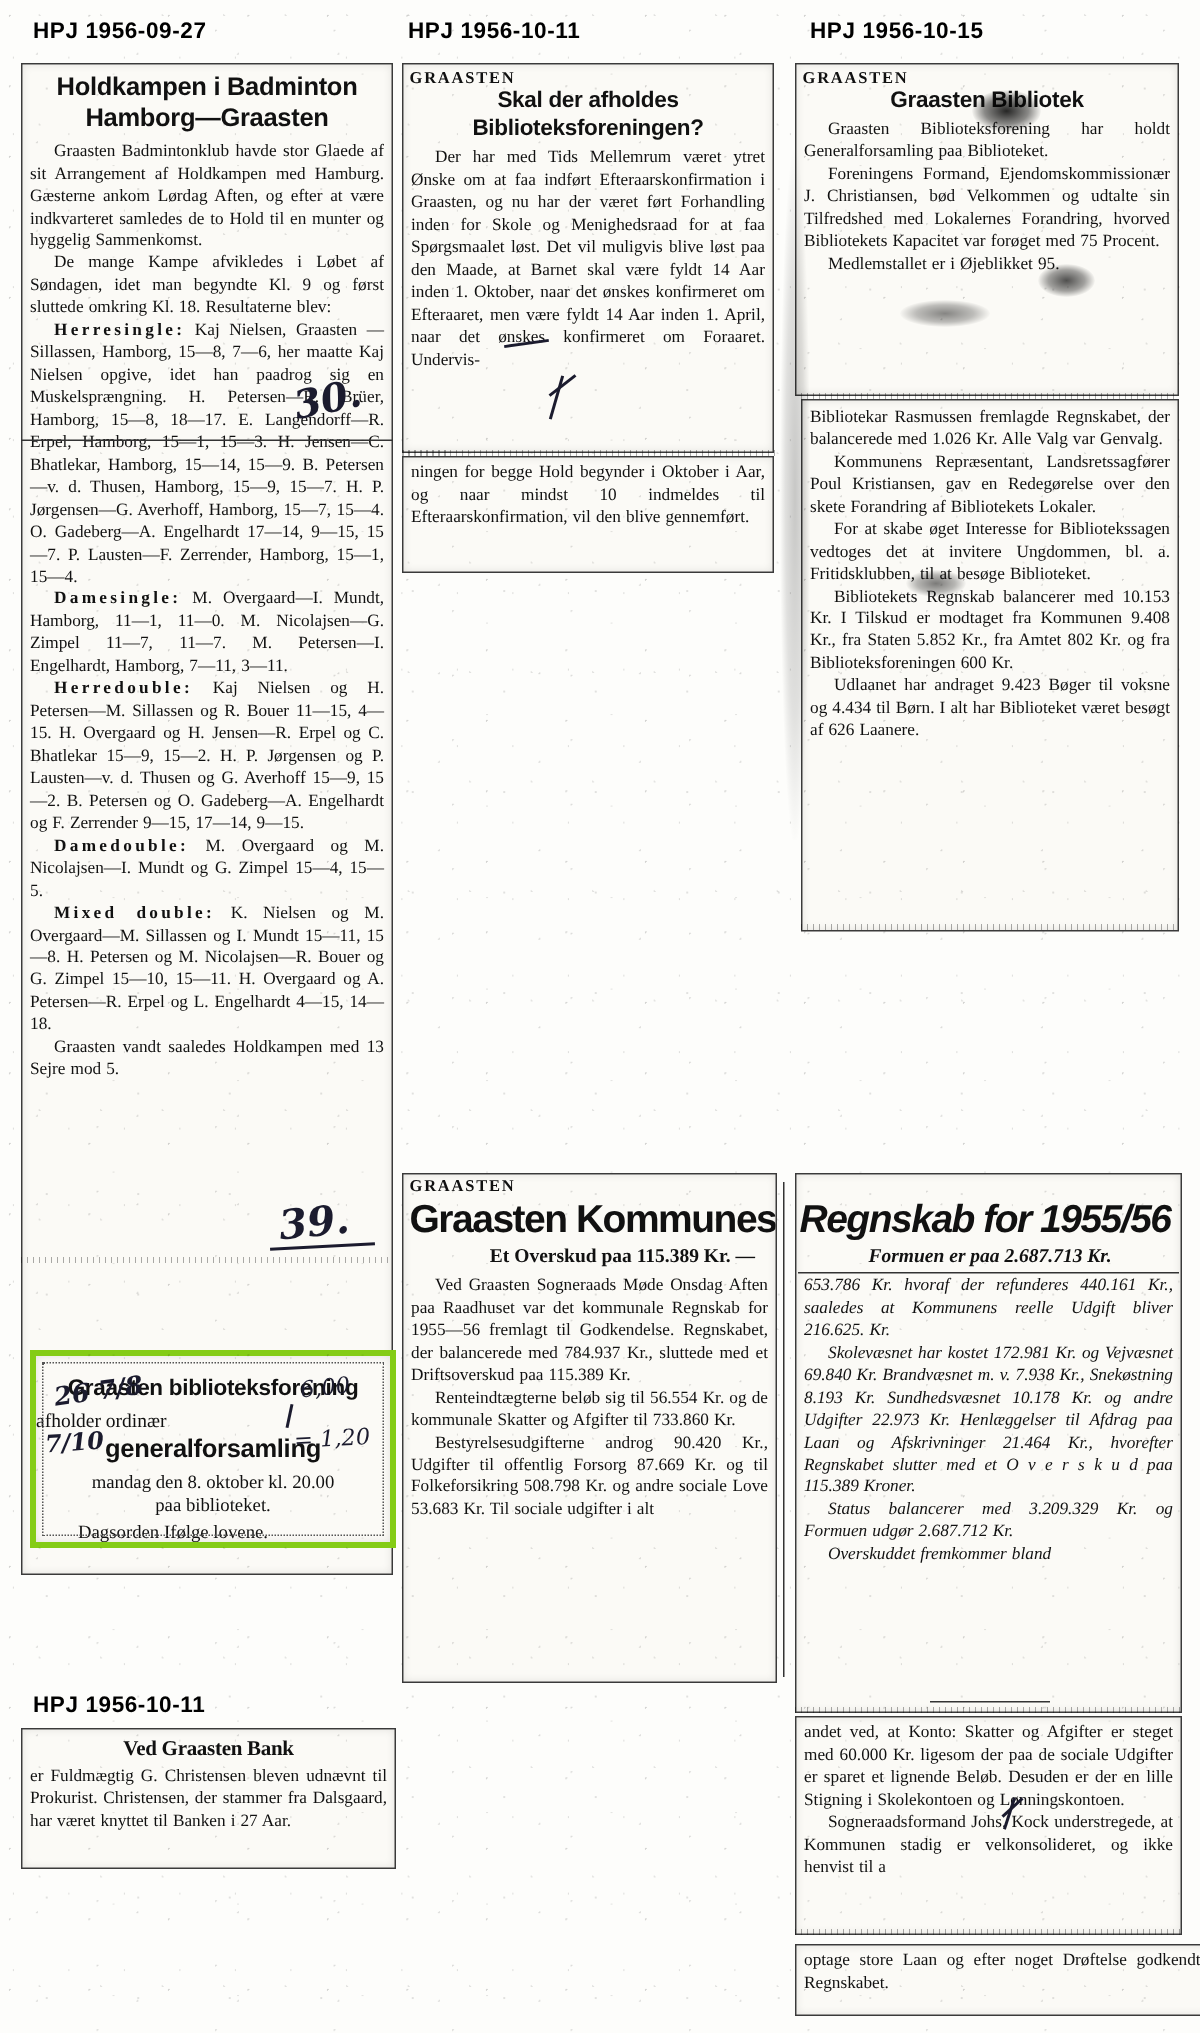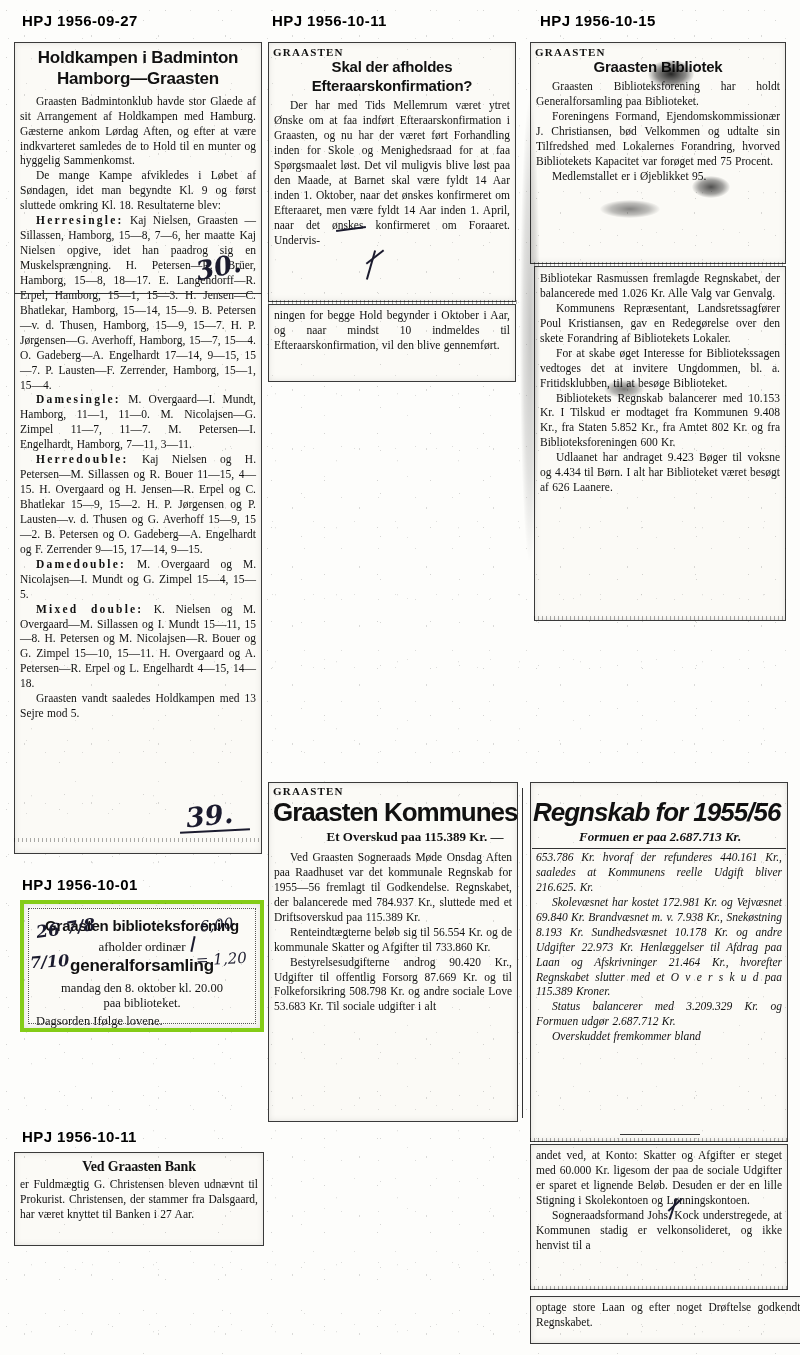--- a/index.html
+++ b/index.html
@@ -137,41 +137,41 @@
 </head>
 <body>
 
 <div class="stamp" style="left:22px;top:12px;">HPJ 1956-09-27</div>
 <div class="stamp" style="left:272px;top:12px;">HPJ 1956-10-11</div>
 <div class="stamp" style="left:540px;top:12px;">HPJ 1956-10-15</div>
 <div class="stamp" style="left:22px;top:876px;">HPJ 1956-10-01</div>
 <div class="stamp" style="left:22px;top:1128px;">HPJ 1956-10-11</div>
 <div class="stamp" style="left:400px;top:786px;">HPJ 1956-10-18</div>
 
-<div class="clip" style="left:14px;top:42px;width:248px;height:812px;">
+<div class="clip" style="left:14px;top:42px;width:248px;height:1008px;">
   <div class="hl big" style="margin-top:6px;">Holdkampen i Badminton</div>
   <div class="hl big" style="margin-bottom:5px;">Hamborg—Graasten</div>
   <div class="body">
     <p>Graasten Badmintonklub havde stor Glaede af sit Arrangement af Holdkampen med Hamburg. Gæsterne ankom Lørdag Aften, og efter at være indkvarteret samledes de to Hold til en munter og hyggelig Sammenkomst.</p>
     <p>De mange Kampe afvikledes i Løbet af Søndagen, idet man begyndte Kl. 9 og først sluttede omkring Kl. 18. Resultaterne blev:</p>
     <p><span class="sp">Herresingle:</span> <span>Kaj Nielsen, Graasten — Sillassen, Hamborg, 15—8, 7—6, her maatte Kaj Nielsen opgive, idet han paadrog sig en Muskelsprængning. H. Petersen—R. Brüer, Hamborg, 15—8, 18—17. E. Langendorff—R. Erpel, Hamborg, 15—1, 15—3. H. Jensen—C. Bhatlekar, Hamborg, 15—14, 15—9. B. Petersen—v. d. Thusen, Hamborg, 15—9, 15—7. H. P. Jørgensen—G. Averhoff, Hamborg, 15—7, 15—4. O. Gadeberg—A. Engelhardt 17—14, 9—15, 15—7. P. Lausten—F. Zerrender, Hamborg, 15—1, 15—4.</span></p>
     <p><span class="sp">Damesingle:</span> <span>M. Overgaard—I. Mundt, Hamborg, 11—1, 11—0. M. Nicolajsen—G. Zimpel 11—7, 11—7. M. Petersen—I. Engelhardt, Hamborg, 7—11, 3—11.</span></p>
     <p><span class="sp">Herredouble:</span> <span>Kaj Nielsen og H. Petersen—M. Sillassen og R. Bouer 11—15, 4—15. H. Overgaard og H. Jensen—R. Erpel og C. Bhatlekar 15—9, 15—2. H. P. Jørgensen og P. Lausten—v. d. Thusen og G. Averhoff 15—9, 15—2. B. Petersen og O. Gadeberg—A. Engelhardt og F. Zerrender 9—15, 17—14, 9—15.</span></p>
     <p><span class="sp">Damedouble:</span> <span>M. Overgaard og M. Nicolajsen—I. Mundt og G. Zimpel 15—4, 15—5.</span></p>
     <p><span class="sp">Mixed double:</span> <span>K. Nielsen og M. Overgaard—M. Sillassen og I. Mundt 15—11, 15—8. H. Petersen og M. Nicolajsen—R. Bouer og G. Zimpel 15—10, 15—11. H. Overgaard og A. Petersen—R. Erpel og L. Engelhardt 4—15, 14—18.</span></p>
     <p>Graasten vandt saaledes Holdkampen med 13 Sejre mod 5.</p>
   </div>
 </div>
 
 <div style="position:absolute;left:14px;top:293px;width:248px;height:0;border-top:1px solid #333;z-index:30;"></div>
 
 <div class="clip" style="left:268px;top:42px;width:248px;height:260px;">
   <div class="kicker">GRAASTEN</div>
   <div class="hl mid">Skal der afholdes</div>
-  <div class="hl mid" style="margin-bottom:4px;">Efteraarskonfirmation?</div>
+  <div class="hl mid" style="margin-bottom:4px;">Biblioteksforeningen?</div>
   <div class="body">
     <p>Der har med Tids Mellemrum været ytret Ønske om at faa indført Efteraarskonfirmation i Graasten, og nu har der været ført Forhandling inden for Skole og Menighedsraad for at faa Spørgsmaalet løst. Det vil muligvis blive løst paa den Maade, at Barnet skal være fyldt 14 Aar inden 1. Oktober, naar det ønskes konfirmeret om Efteraaret, men være fyldt 14 Aar inden 1. April, naar det ønskes konfirmeret om Foraaret. Undervis-</p>
   </div>
 </div>
 <div class="clip" style="left:268px;top:304px;width:248px;height:78px;">
   <div class="body" style="margin-top:3px;">
     <p class="noind">ningen for begge Hold begynder i Oktober i Aar, og naar mindst 10 indmeldes til Efteraarskonfirmation, vil den blive gennemført.</p>
   </div>
 </div>
 
@@ -190,25 +190,25 @@
     <p>Kommunens Repræsentant, Landsretssagfører Poul Kristiansen, gav en Redegørelse over den skete Forandring af Bibliotekets Lokaler.</p>
     <p>For at skabe øget Interesse for Bibliotekssagen vedtoges det at invitere Ungdommen, bl. a. Fritidsklubben, til at besøge Biblioteket.</p>
     <p>Bibliotekets Regnskab balancerer med 10.153 Kr. I Tilskud er modtaget fra Kommunen 9.408 Kr., fra Staten 5.852 Kr., fra Amtet 802 Kr. og fra Biblioteksforeningen 600 Kr.</p>
     <p>Udlaanet har andraget 9.423 Bøger til voksne og 4.434 til Børn. I alt har Biblioteket været besøgt af 626 Laanere.</p>
   </div>
 </div>
 
 <div class="clip" style="left:20px;top:900px;width:244px;height:132px;border:4px solid #84cc16;">
   <div style="position:absolute;inset:4px;border:1px dotted #555;"></div>
   <div class="hl sm" style="margin-top:14px;font-size:15px;">Graasten biblioteksforening</div>
-  <div style="text-align:center;font-size:13px;margin-top:5px;">afholder ordinær</div>
+  <div style="font-size:13px;margin-top:5px;">afholder ordinær</div>
   <div class="hl sm" style="font-size:17px;margin-top:2px;">generalforsamling</div>
   <div style="text-align:center;font-size:12.5px;margin-top:5px;">mandag den 8. oktober kl. 20.00</div>
   <div style="text-align:center;font-size:12.5px;">paa biblioteket.</div>
-  <div style="text-align:left;font-size:12.5px;margin-left:12px;margin-top:3px;">Dagsorden Ifølge lovene.</div>
+  <div style="text-align:left;font-size:12.5px;margin-left:28px;margin-top:3px;">Dagsorden Ifølge lovene.</div>
   <div style="text-align:right;font-size:12.5px;margin-right:10px;">Bestyrelsen.</div>
 </div>
 
 <div class="clip" style="left:14px;top:1152px;width:250px;height:94px;">
   <div class="hl sm serif" style="margin-top:6px;font-size:14px;">Ved Graasten Bank</div>
   <div class="body" style="margin-top:3px;">
     <p class="noind">er Fuldmægtig G. Christensen bleven udnævnt til Prokurist. Christensen, der stammer fra Dalsgaard, har været knyttet til Banken i 27 Aar.</p>
   </div>
 </div>
 

